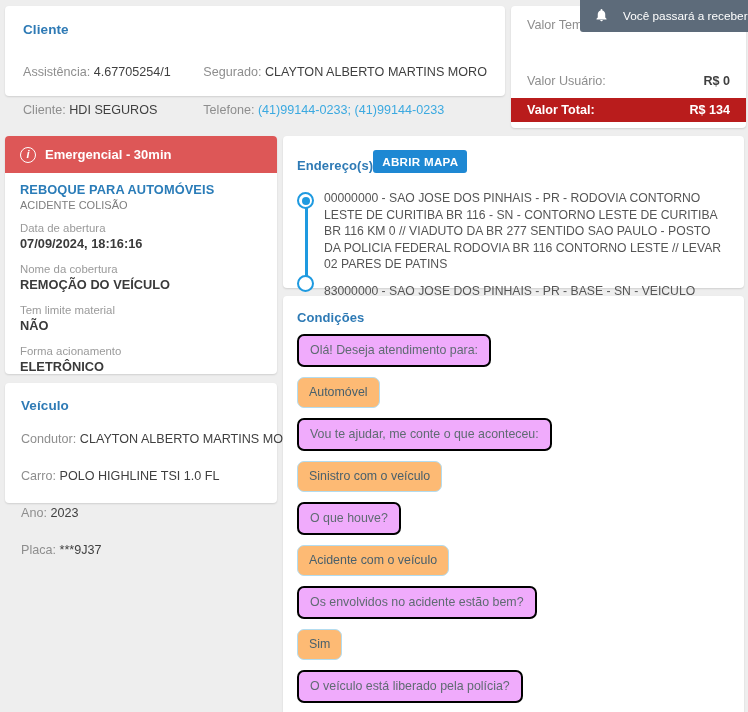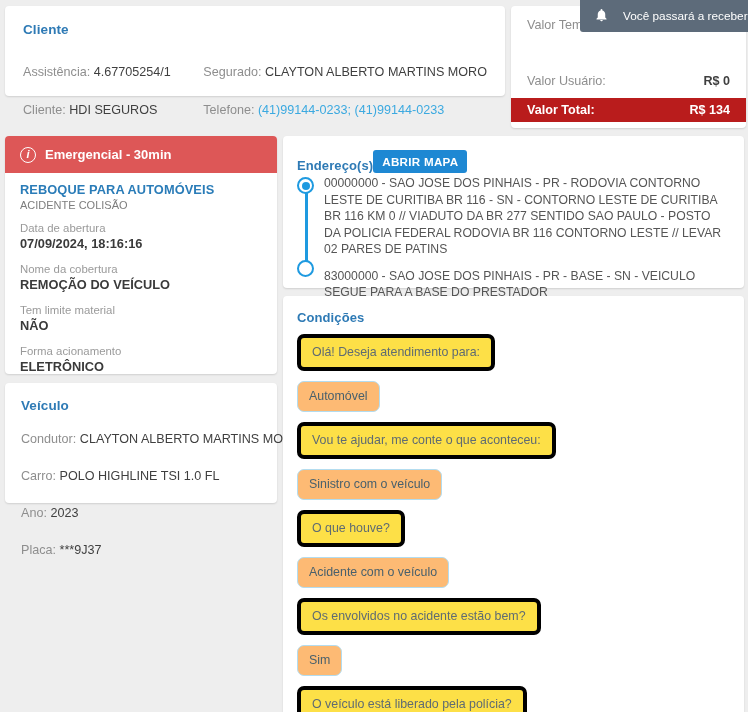--- a/index.html
+++ b/index.html
@@ -121,21 +121,21 @@
   }
   .addr-head { display: flex; align-items: flex-end; }
   .addr-head .card-title { font-size: 13px; }
   .map-btn {
     background: #1e88d3; color: #fff;
     border: none; border-radius: 3px;
     font-family: "Liberation Sans", sans-serif;
     font-weight: bold; font-size: 11.6px; letter-spacing: .3px;
     padding: 5px 9px; cursor: pointer;
   }
-  .timeline { position: relative; margin-top: 2px; padding-left: 27px; }
+  .timeline { position: relative; margin-top: 17px; padding-left: 27px; }
   .tl-line {
     position: absolute; left: 8px; top: 10px; width: 3px; height: 82px;
     background: #1e9ae0;
   }
   .dot-outer {
     position: absolute; left: 0; width: 17px; height: 17px;
     border-radius: 50%; border: 2.4px solid #1e9ae0; background: #fff;
     display: flex; align-items: center; justify-content: center;
   }
   .dot-outer.filled::after {
@@ -161,22 +161,22 @@
     display: inline-block;
     border-radius: 7px;
     font-size: 12.4px;
     line-height: 15px;
     padding: 7px 11px;
     margin-bottom: 10px;
     color: #5f6b72;
     max-width: 420px;
   }
   .bubble.q {
-    background: #fde047;
-    border: 4px solid #000000;
+    background: #f0abfc;
+    border: 2px solid #000000;
   }
   .bubble.a {
     background: #fdba74;
     border: 1px solid #b3dcef;
     color: #49606c;
   }
   .chat-row { display: block; }
 
   
   #toast {

